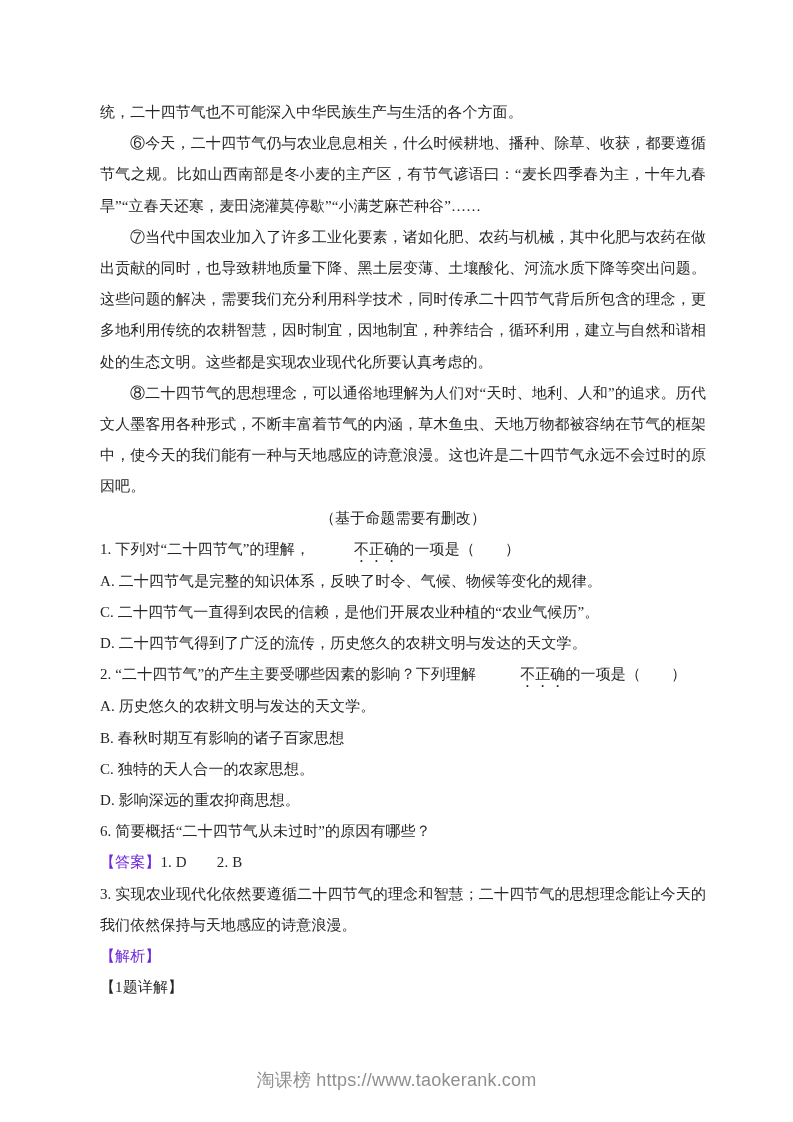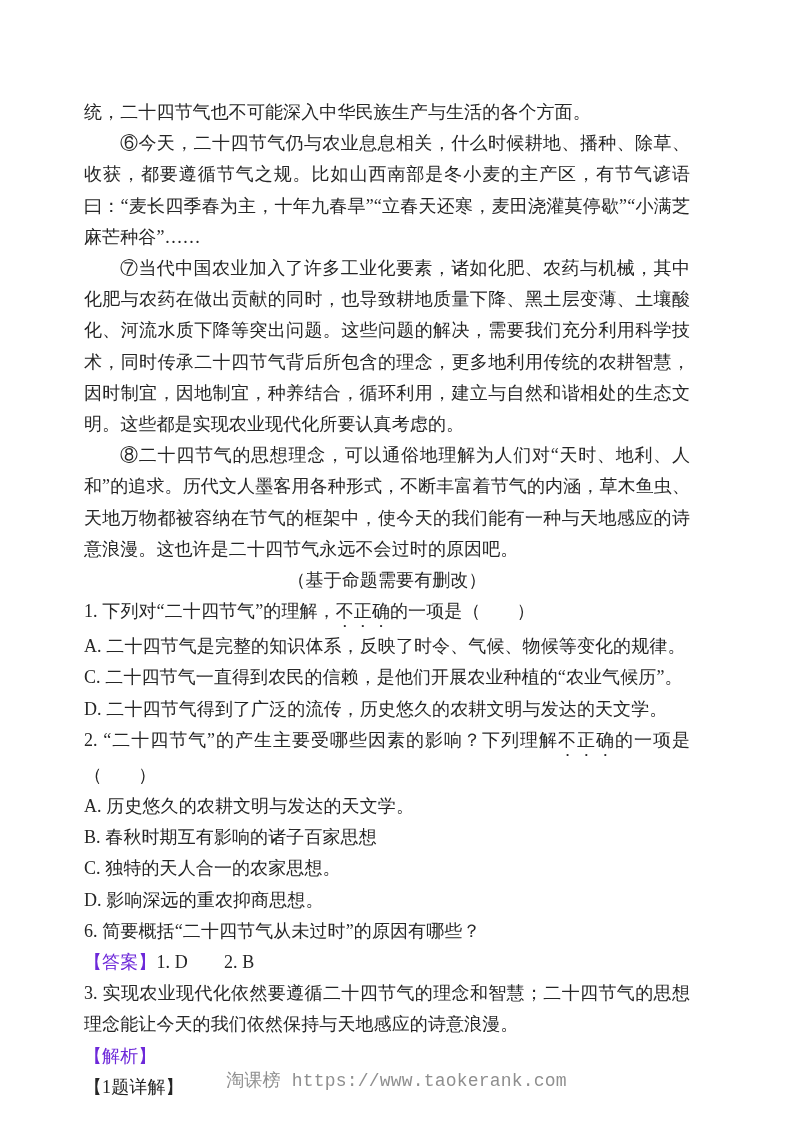--- a/index.html
+++ b/index.html
@@ -6,47 +6,48 @@
   .page {
     position: relative;
     width: 793px;
     height: 1122px;
     background: #ffffff;
     overflow: hidden;
     font-family: "Liberation Serif", "DejaVu Serif", serif;
   }
   .content {
     position: absolute;
-    left: 84px;
+    left: 100px;
     top: 97px;
     width: 606px;
-    font-size: 18px;
+    font-size: 15px;
     letter-spacing: 0.1px;
     line-height: 31.2px;
     color: #262626;
     text-align: justify;
   }
   .content p { margin: 0; }
   .para { text-indent: 2em; }
   .source { text-align: center; }
   .label-blue { color: #6d28d9; margin-top: 13px; }
   .emph {
     -webkit-text-emphasis: filled dot;
     -webkit-text-emphasis-position: under right;
     text-emphasis: filled dot;
     text-emphasis-position: under;
     text-emphasis-position: under right;
+    margin-left: 44px;
   }
   .footer {
     position: absolute;
     top: 1068px;
     left: 0;
     width: 100%;
     text-align: center;
-    font-family: Liberation Mono, monospace;
+    font-family: Liberation Sans, sans-serif;
     font-size: 18px;
     color: #8f8f8f;
     letter-spacing: 0.2px;
   }
 </style>
 </head>
 <body>
 
 <div class="page">
   <div class="content">

